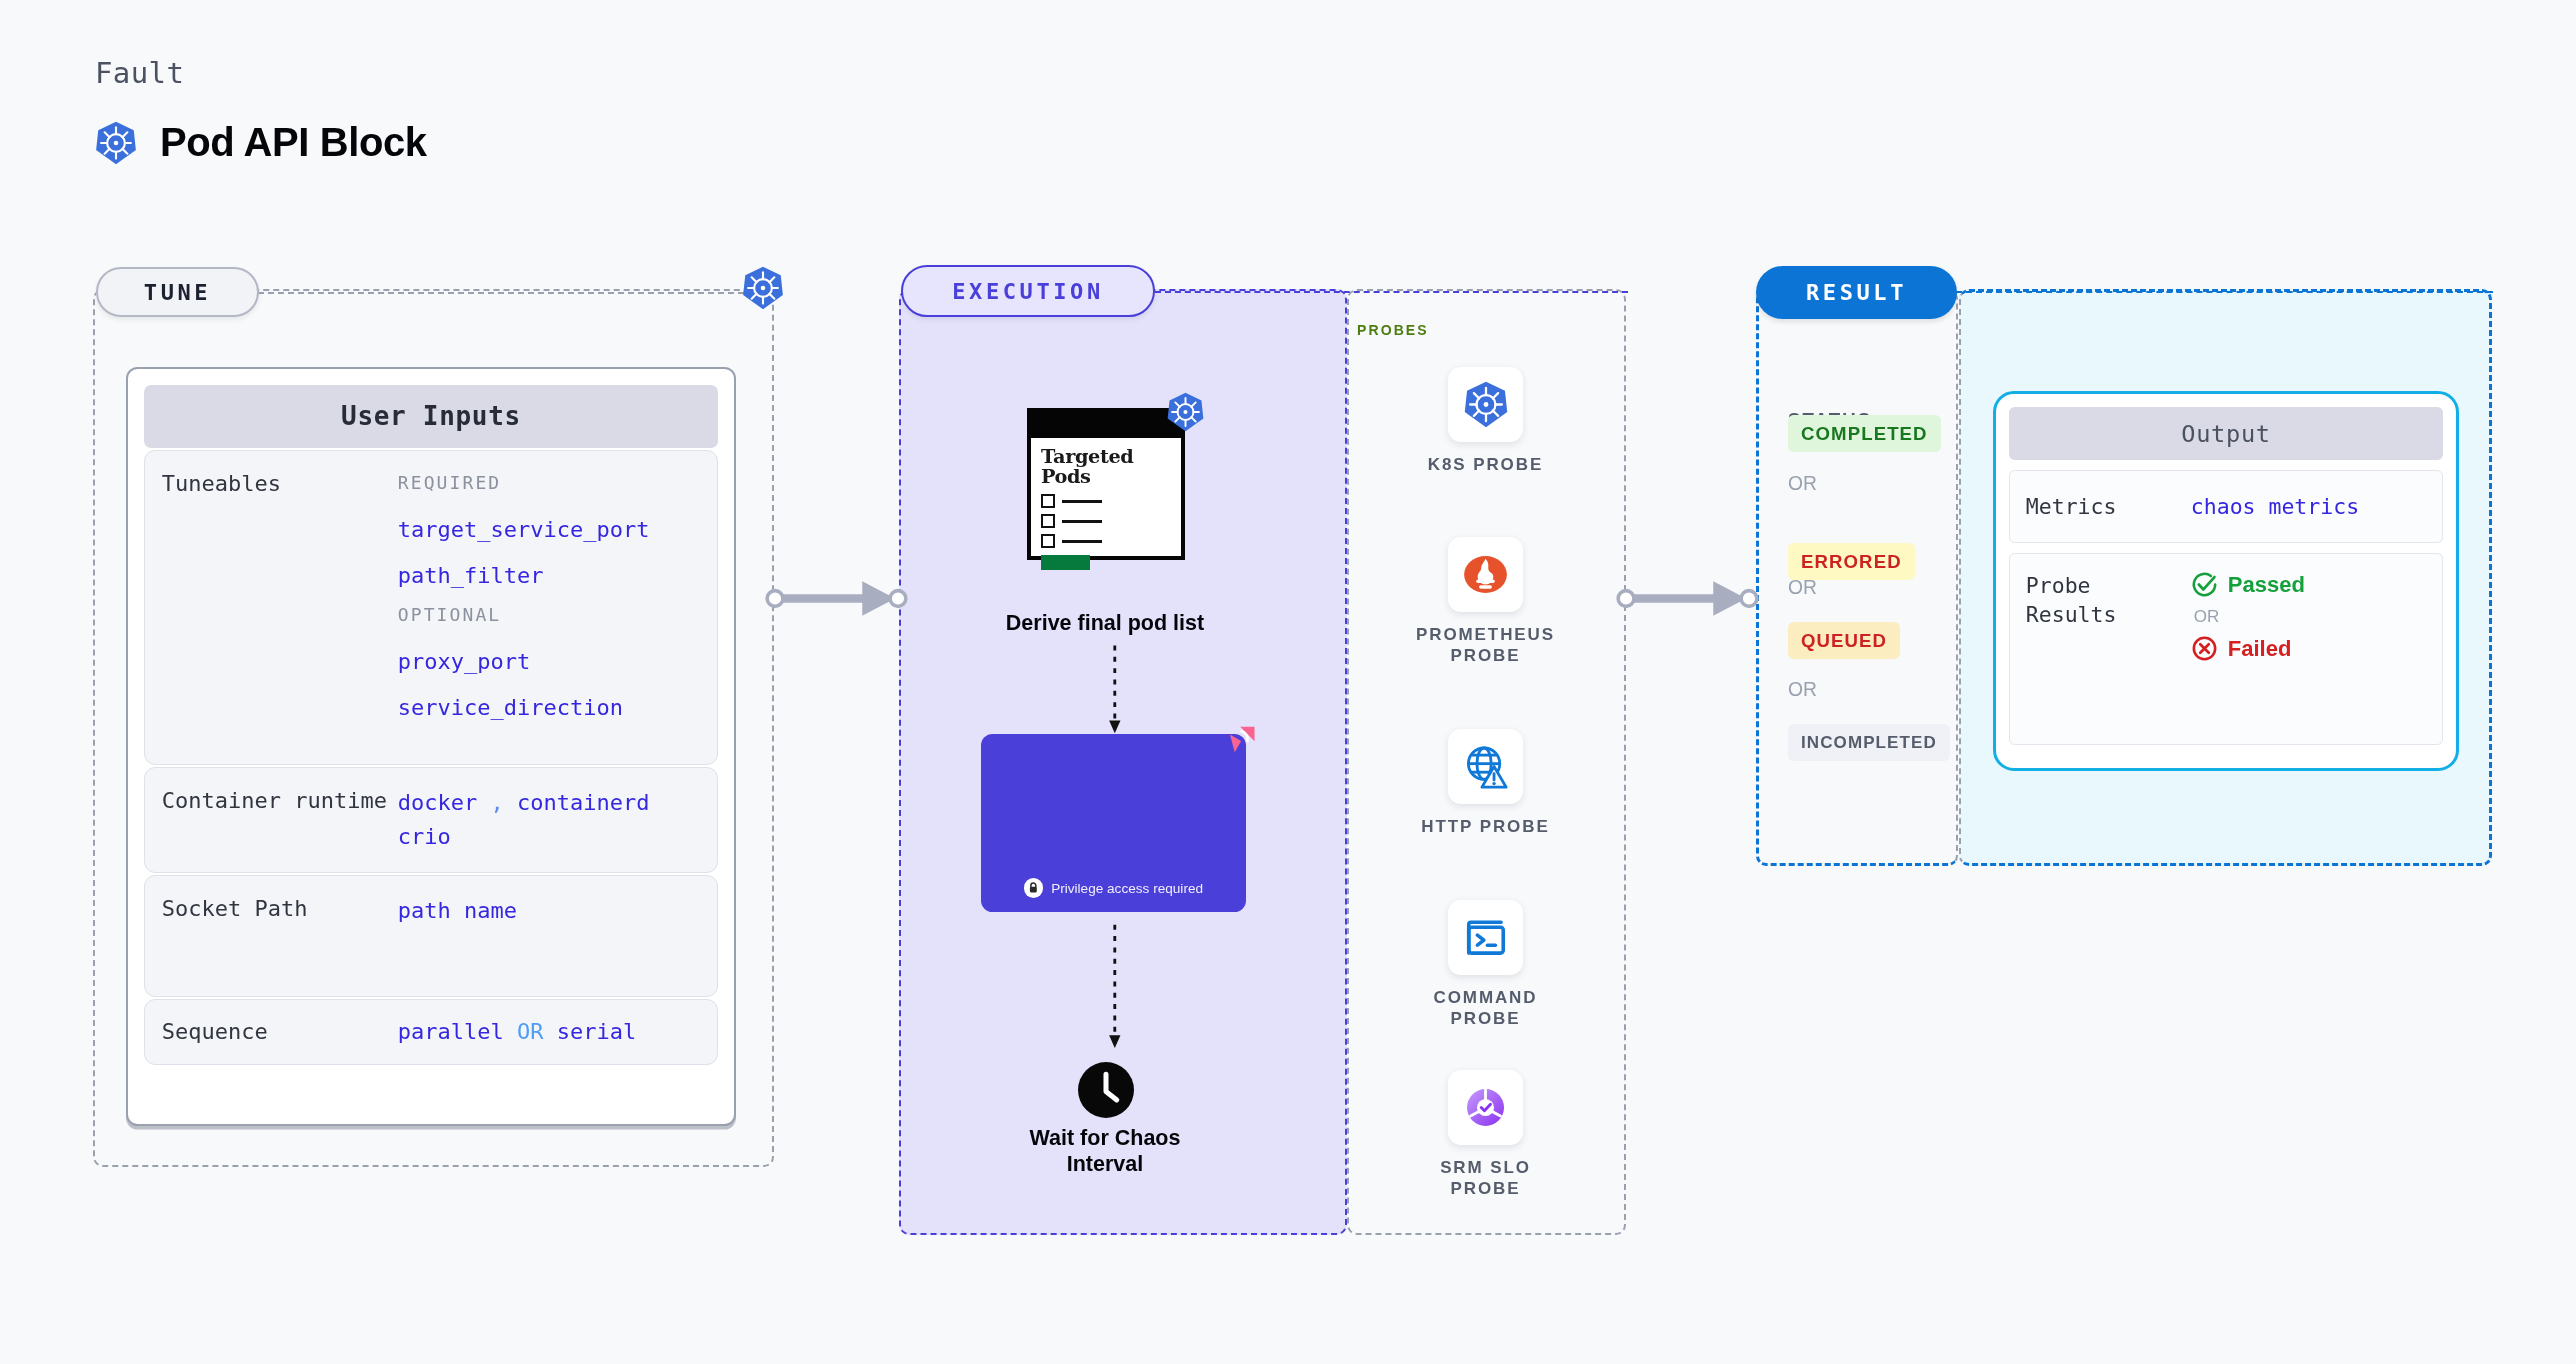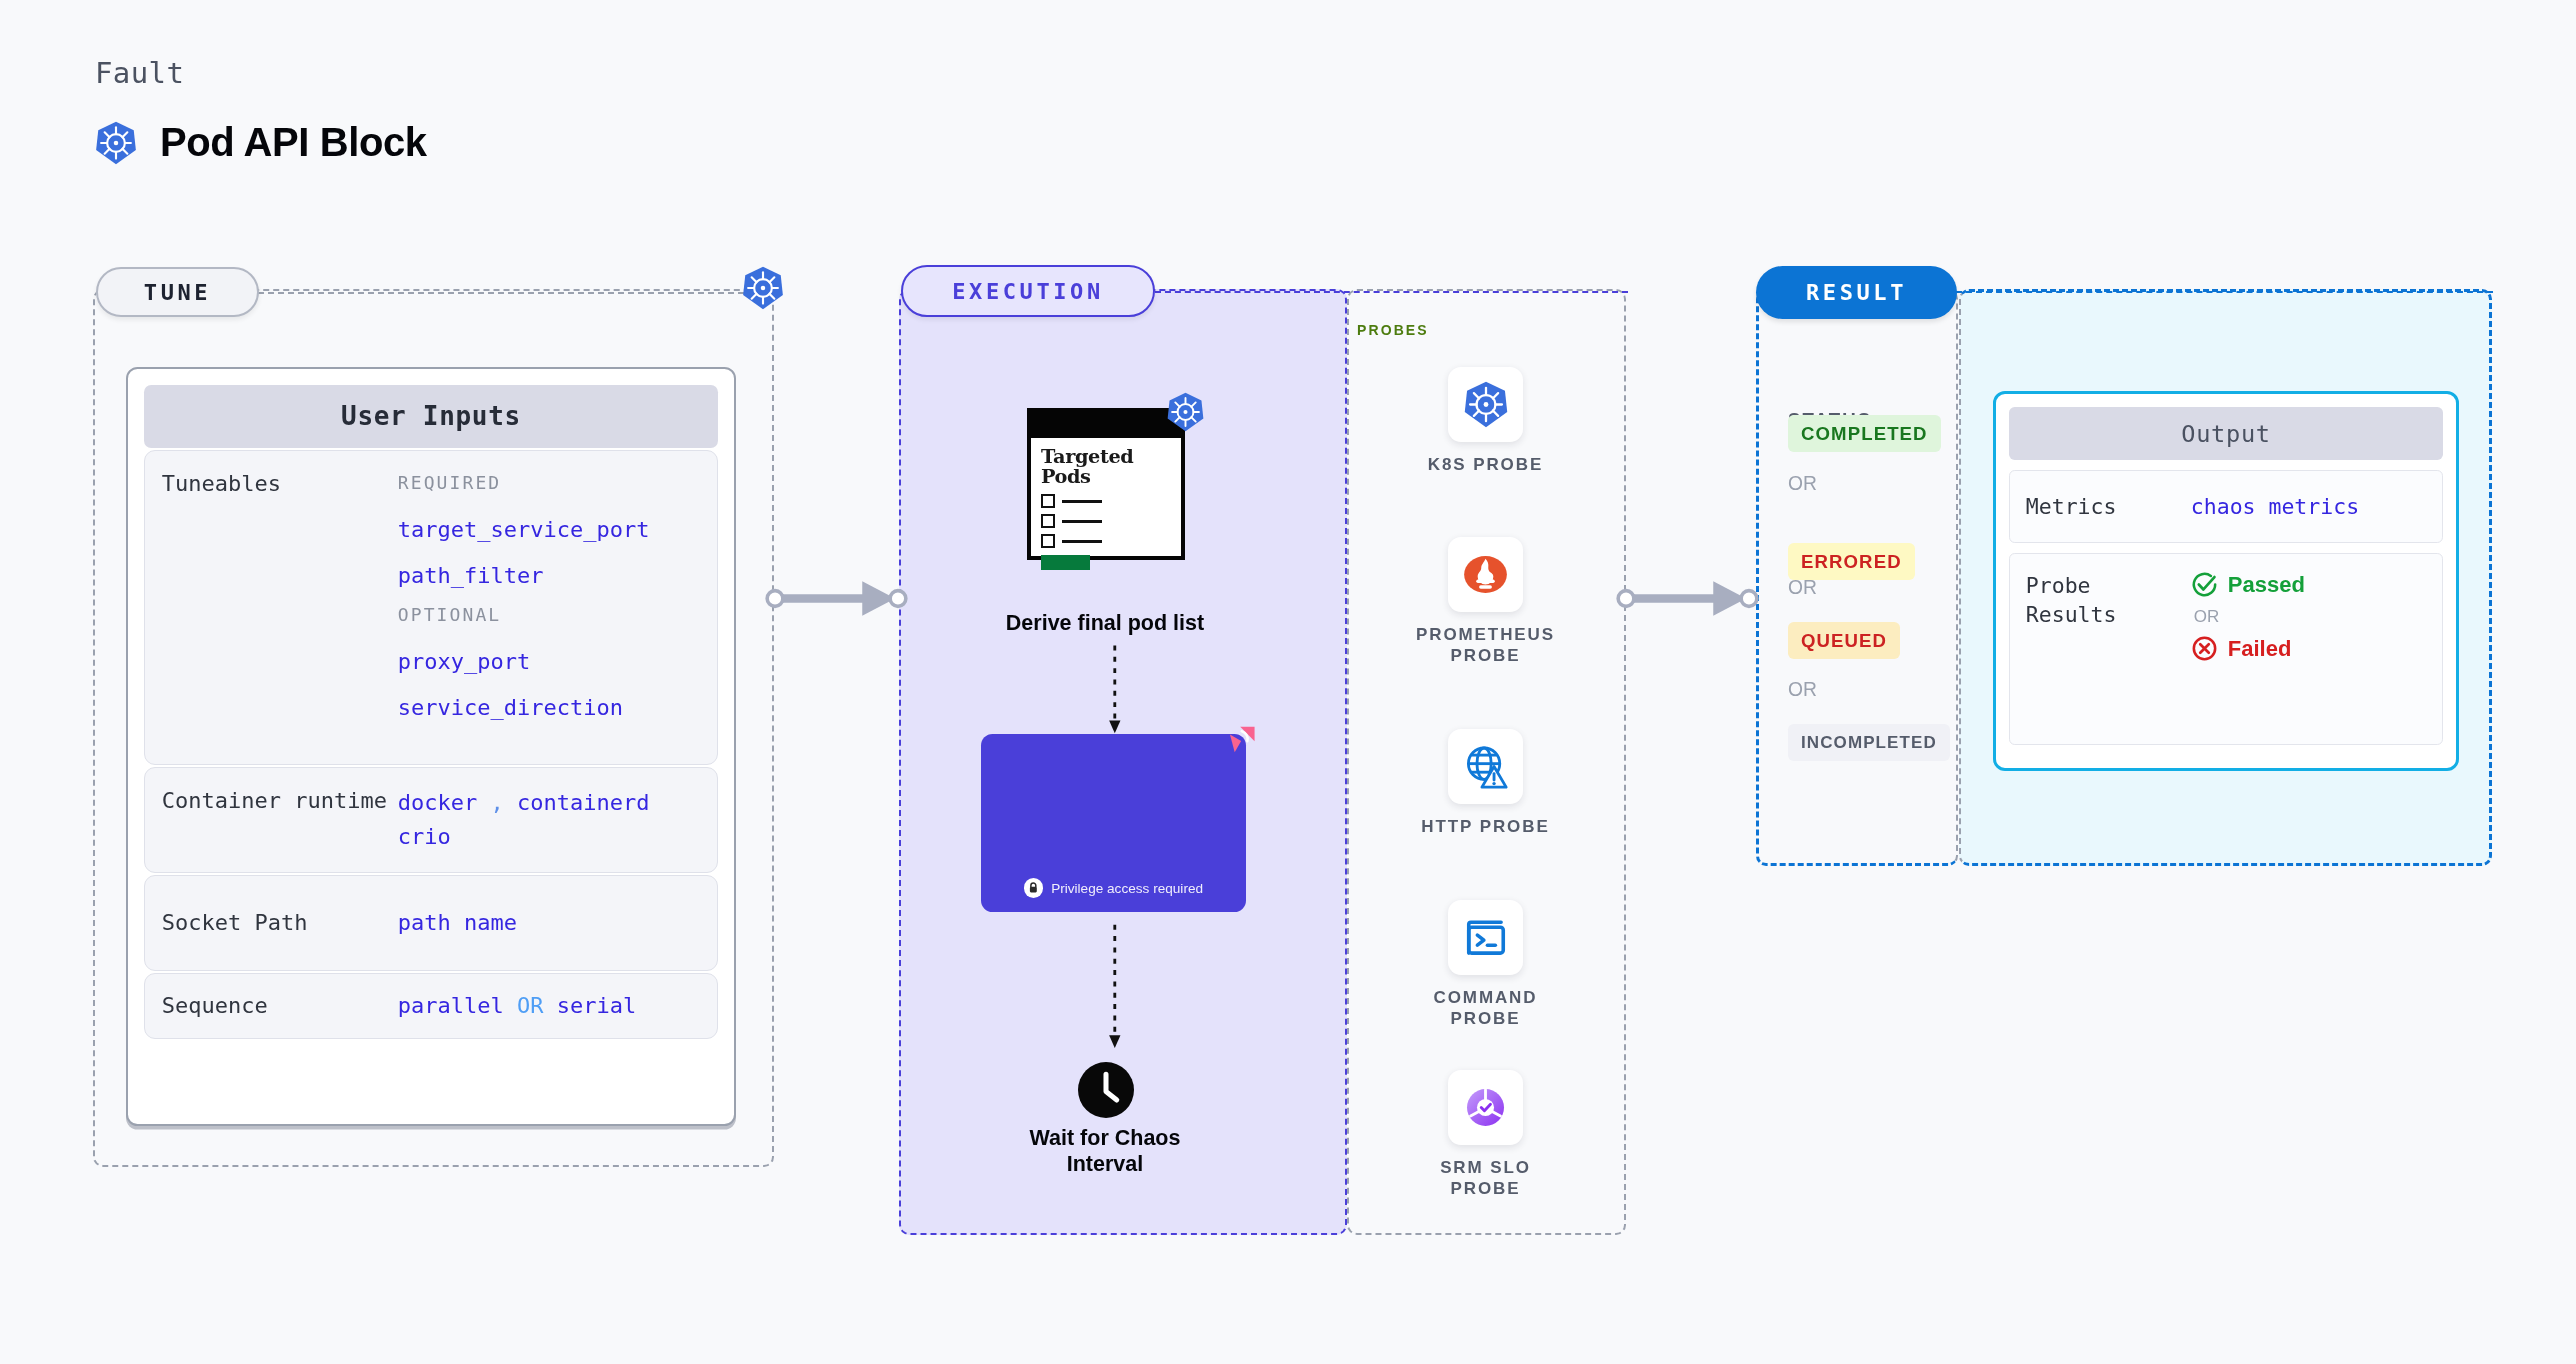--- a/index.html
+++ b/index.html
@@ -194,21 +194,21 @@
     font-size: 18.6px; font-weight: 700; letter-spacing: 1.1px;
   }
   .or-word {
     position: absolute; left: 1788px; font-size: 19.3px; color: #9aa1ae;
     font-family: "Liberation Sans", sans-serif;
   }
 
   
   #output-card {
     position: absolute; left: 1993px; top: 391px; width: 466px; height: 380px;
-    background: #ffffff; border: 3.6px solid #12aee5; border-radius: 12px;
+    background: #ffffff; border: 3.6px solid #12aee5; border-radius: 21px;
     padding: 13px;
   }
   .out-title {
     height: 53px; background: #d9dae6; border-radius: 5.7px;
     display: flex; align-items: center; justify-content: center;
     font-family: "DejaVu Sans Mono", monospace; font-size: 23.6px;
     color: #4a5161; letter-spacing: 0.7px;
   }
   .out-box {
     margin-top: 10px; background: #fbfcfe; border: 1.4px solid #e3e5ec;
@@ -306,21 +306,21 @@
       <div class="kv-val">
         <div>
           <span class="tok">docker</span>
           <span class="tok-sep">,</span>
           <span class="tok">containerd</span>
         </div>
         <div class="tok">crio</div>
       </div>
     </div>
 
-    <div class="kv-box" style="height:96px;align-items:center">
+    <div class="kv-box" style="height:122px;">
       <div class="kv-key">Socket Path</div>
       <div class="kv-val tok">path name</div>
     </div>
 
     <div class="kv-box" style="height:66px;align-items:center">
       <div class="kv-key">Sequence</div>
       <div class="kv-val">
         <span class="tok">parallel</span>
         <span class="tok-or">OR</span>
         <span class="tok">serial</span>

